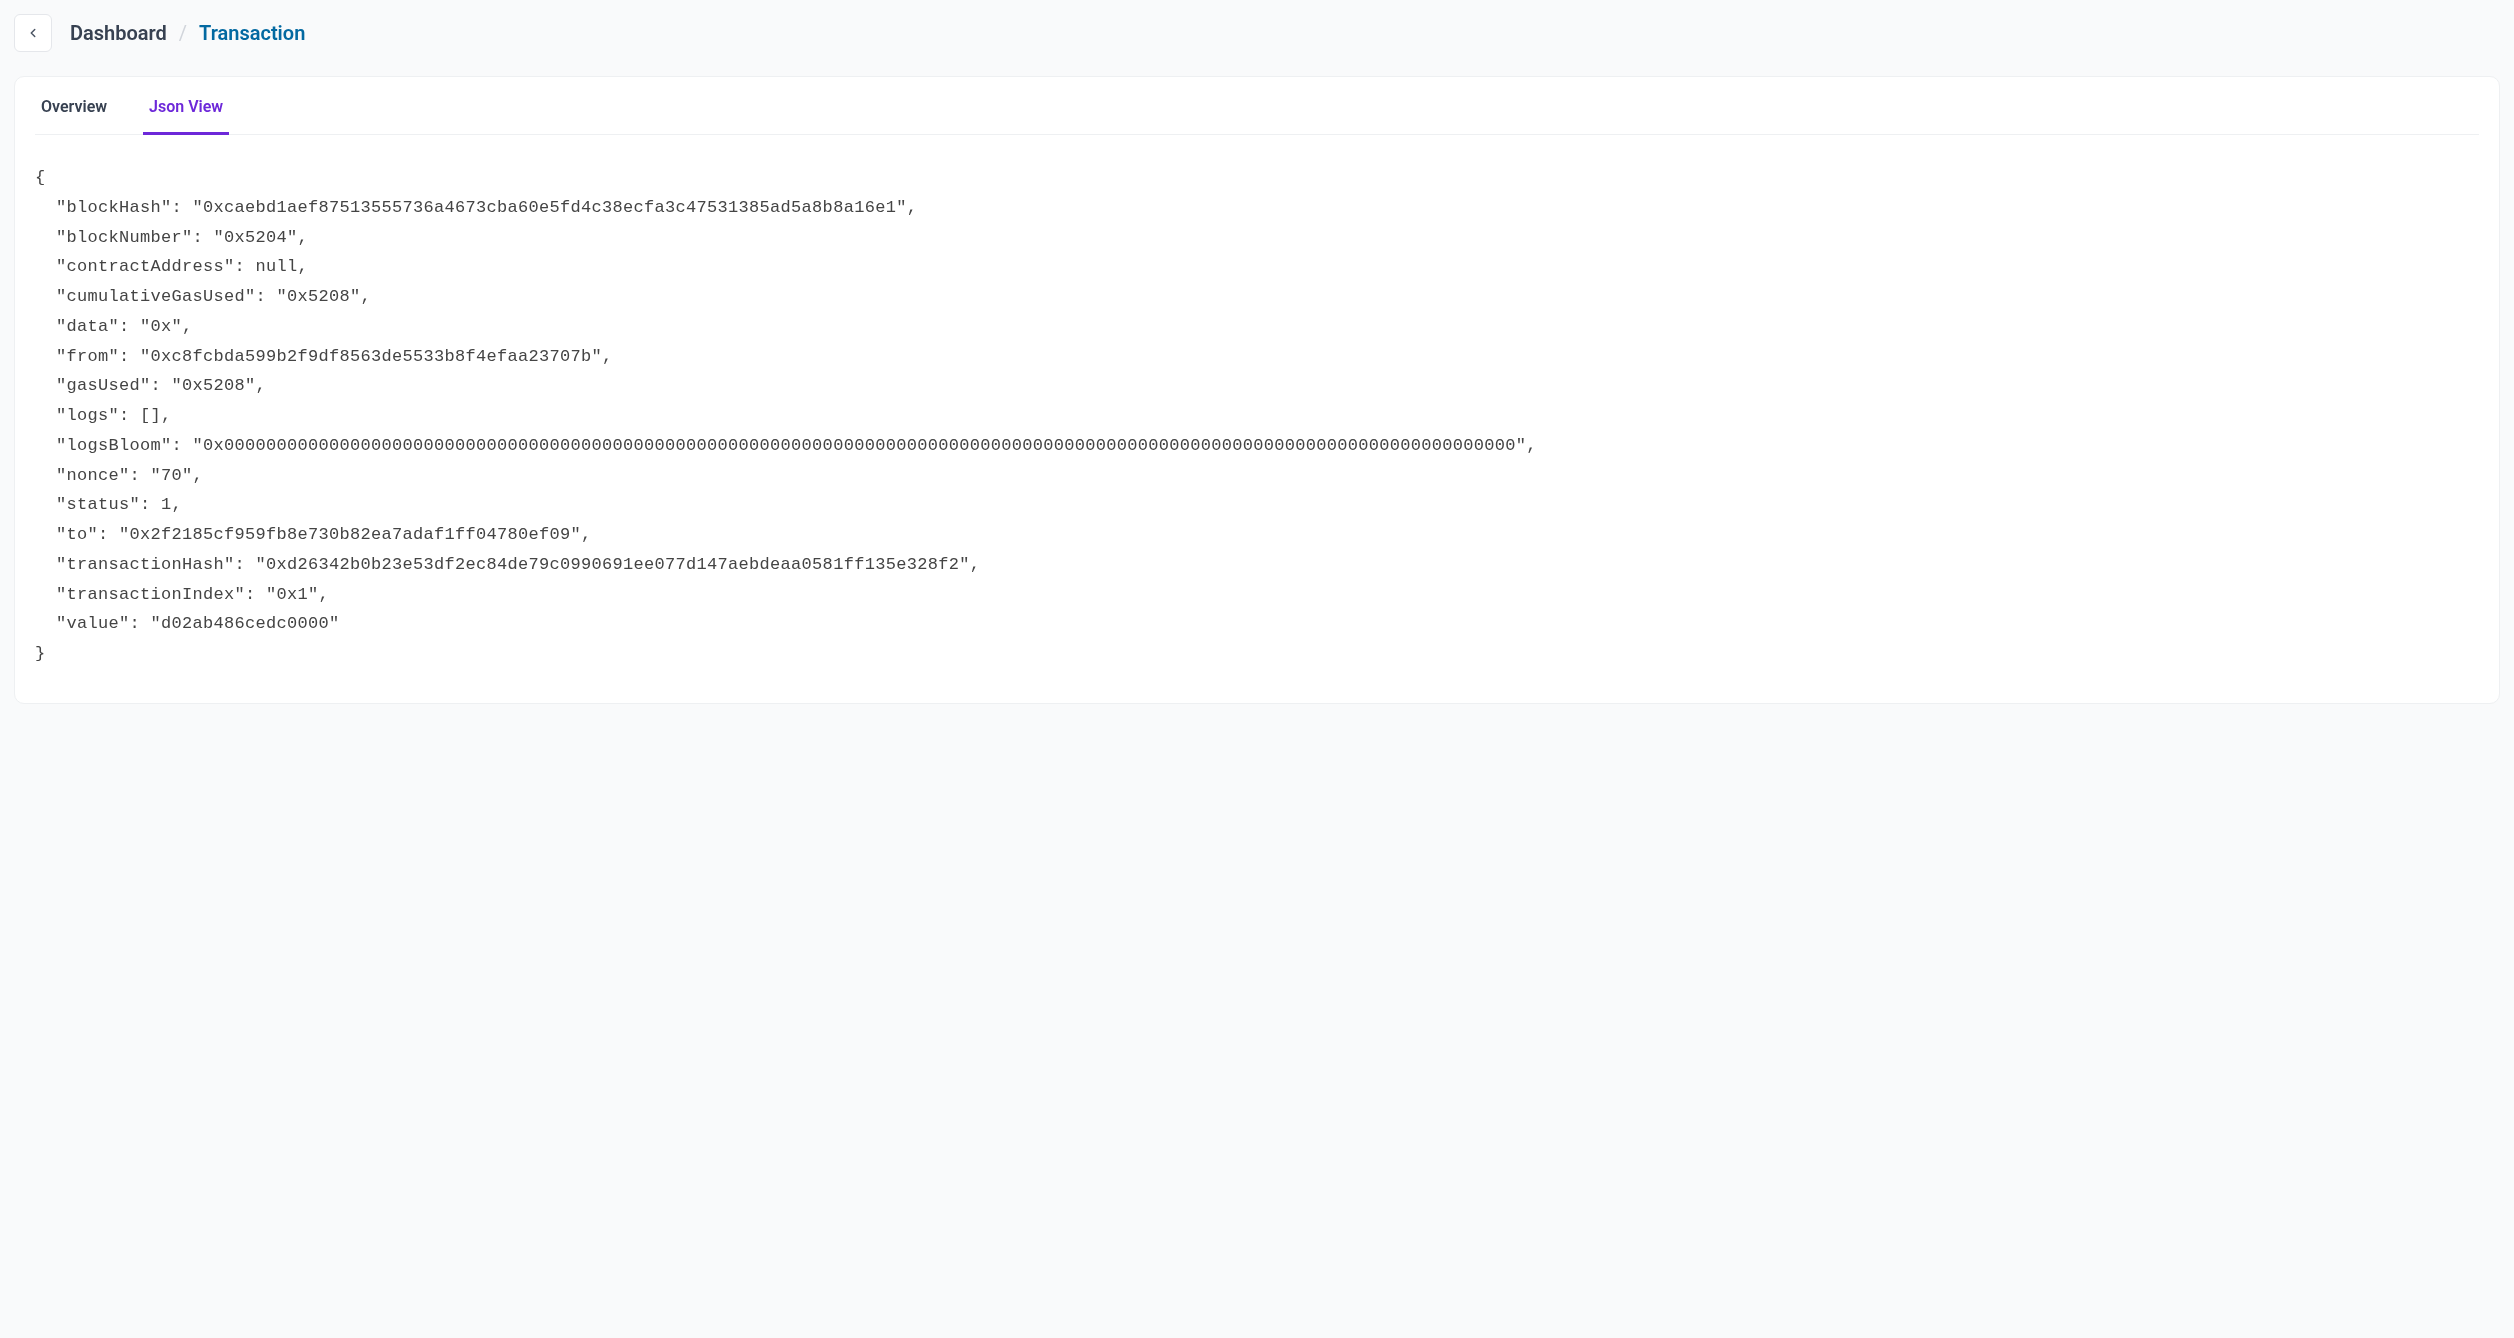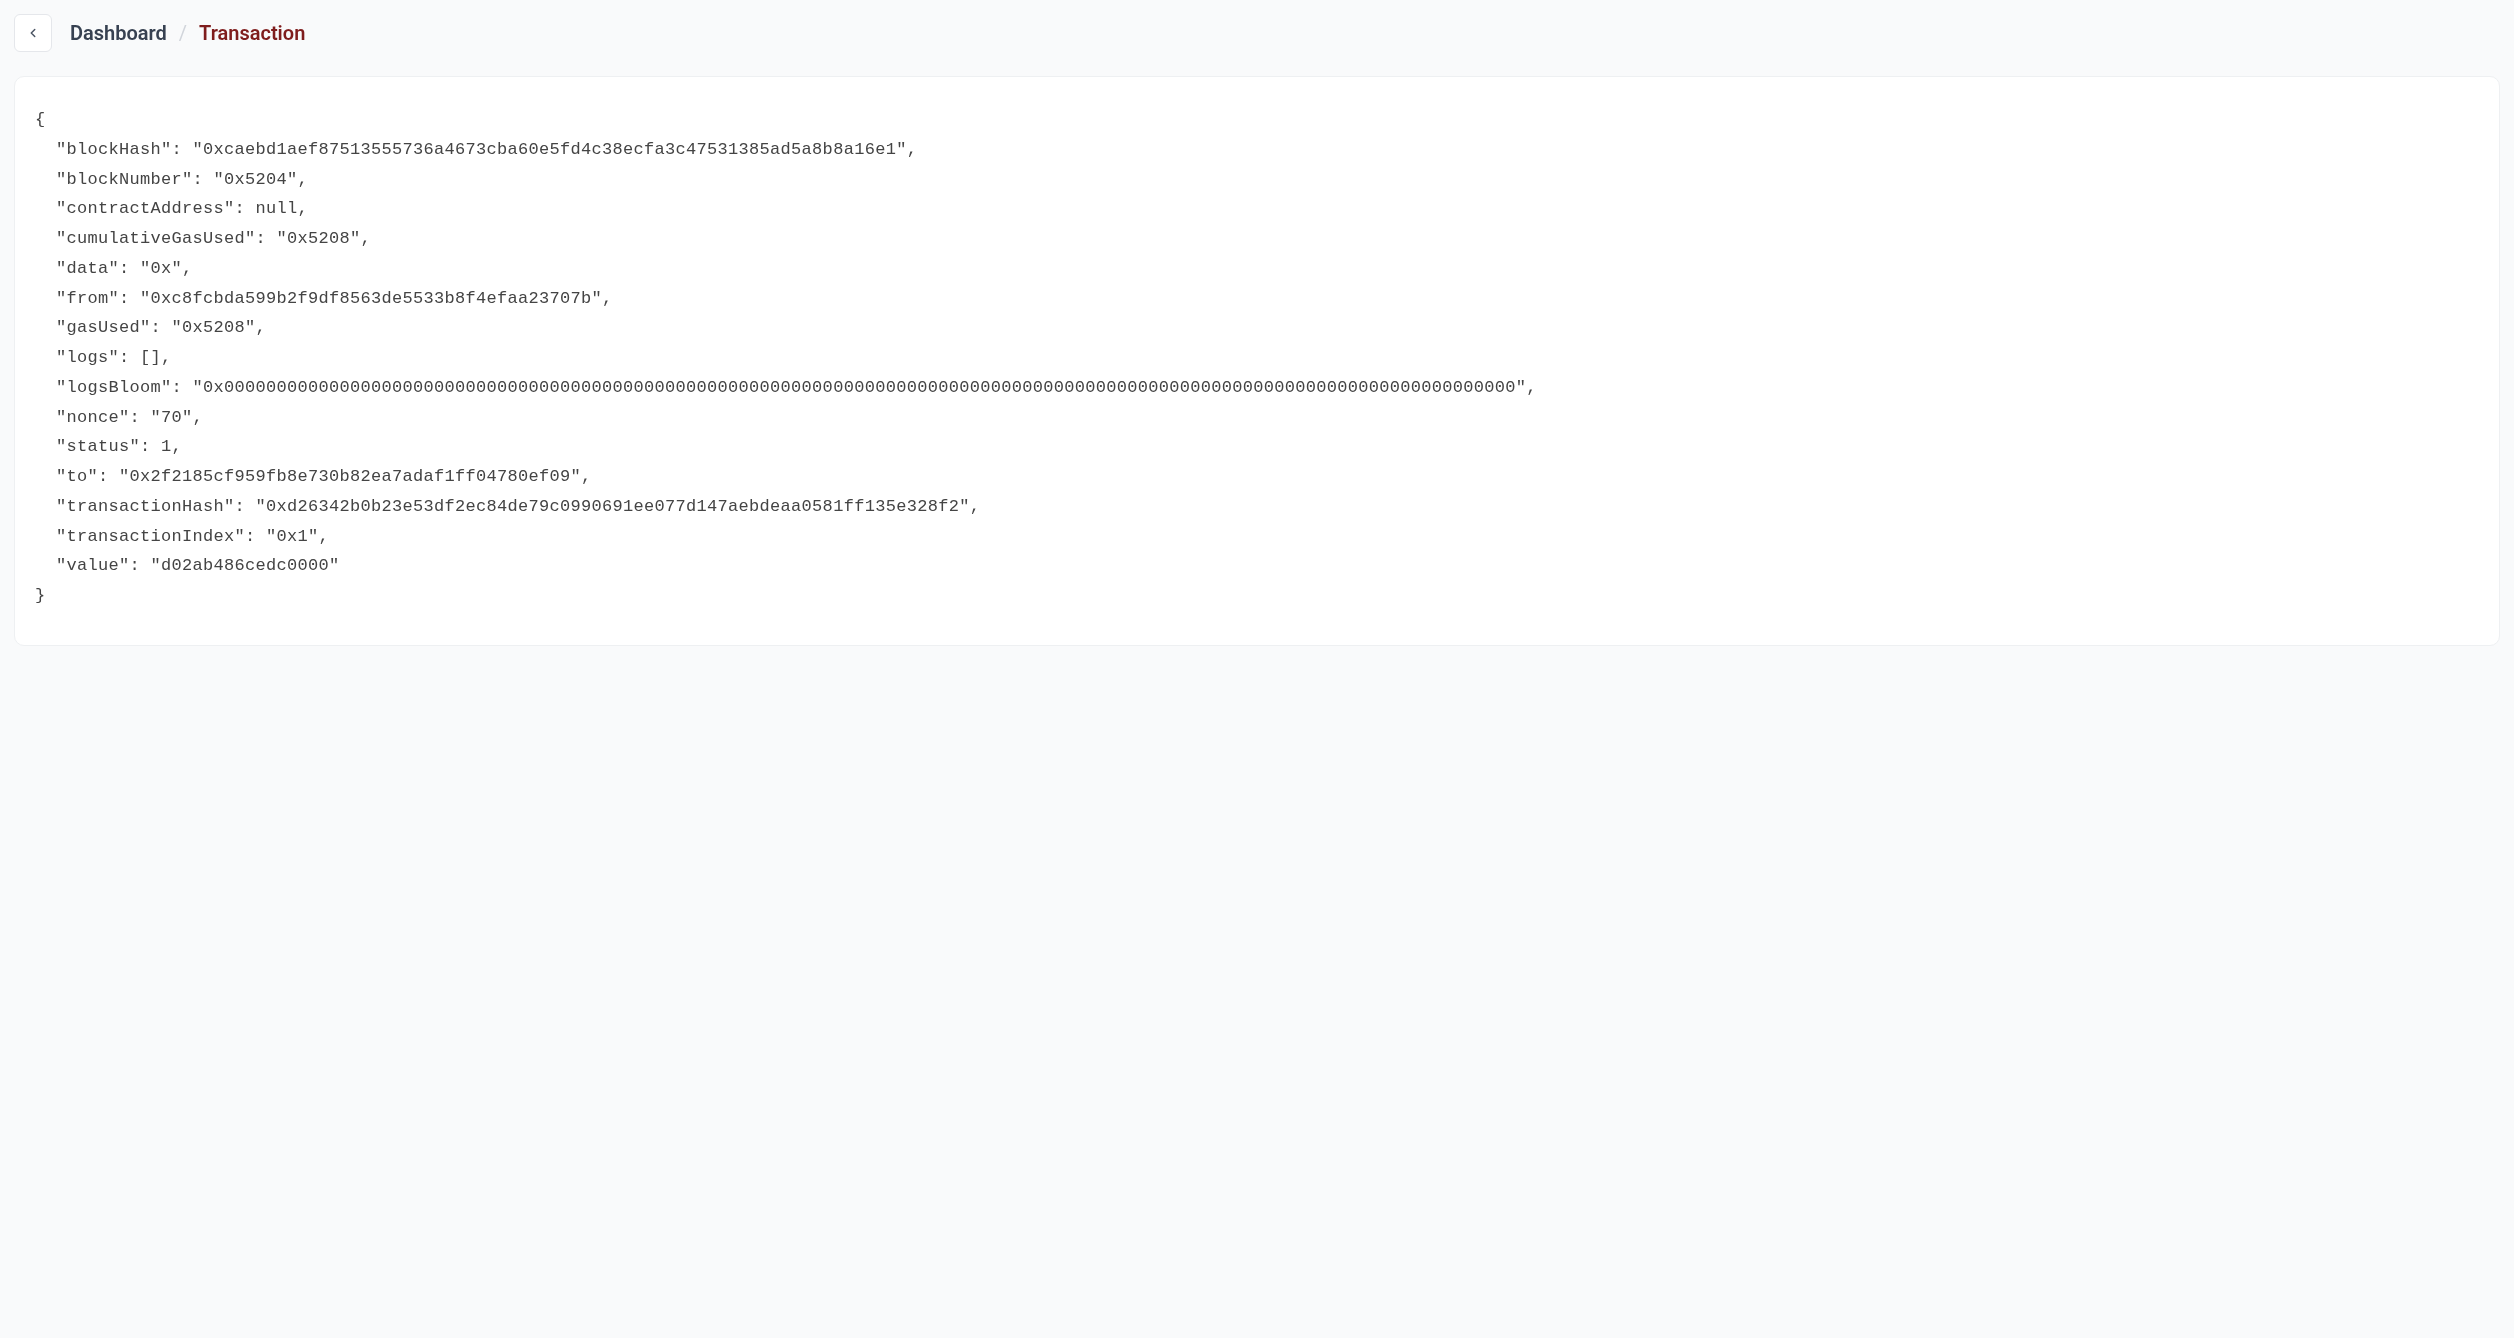--- a/index.html
+++ b/index.html
@@ -32,21 +32,21 @@
   .back-button svg { width: 14px; height: 14px; stroke: #4b5563; }
   .breadcrumb {
     display: flex;
     align-items: center;
     gap: 12px;
     font-size: 20px;
     font-weight: 600;
   }
   .breadcrumb a { color: #374151; text-decoration: none; cursor: pointer; }
   .breadcrumb .sep { color: #d1d5db; font-weight: 400; }
-  .breadcrumb .current { color: #7f1d1d; }
+  .breadcrumb .current { color: #0369a1; }
   .page-title {
     font-size: 22px;
     font-weight: 600;
     color: #4b5563;
     margin-bottom: 16px;
   }
   .card {
     background: #ffffff;
     border: 1px solid #eef0f2;
     border-radius: 10px;
@@ -100,20 +100,24 @@
     </button>
     <nav class="breadcrumb">
       <a>Dashboard</a>
       <span class="sep">/</span>
       <span class="current">Transaction</span>
     </nav>
   </div>
 
 
   <div class="card">
+    <div class="tabs">
+      <div class="tab">Overview</div>
+      <div class="tab active">Json View</div>
+    </div>
     <div class="json-area">
       <pre id="json-pre">{
   "blockHash": "0xcaebd1aef87513555736a4673cba60e5fd4c38ecfa3c47531385ad5a8b8a16e1",
   "blockNumber": "0x5204",
   "contractAddress": null,
   "cumulativeGasUsed": "0x5208",
   "data": "0x",
   "from": "0xc8fcbda599b2f9df8563de5533b8f4efaa23707b",
   "gasUsed": "0x5208",
   "logs": [],

